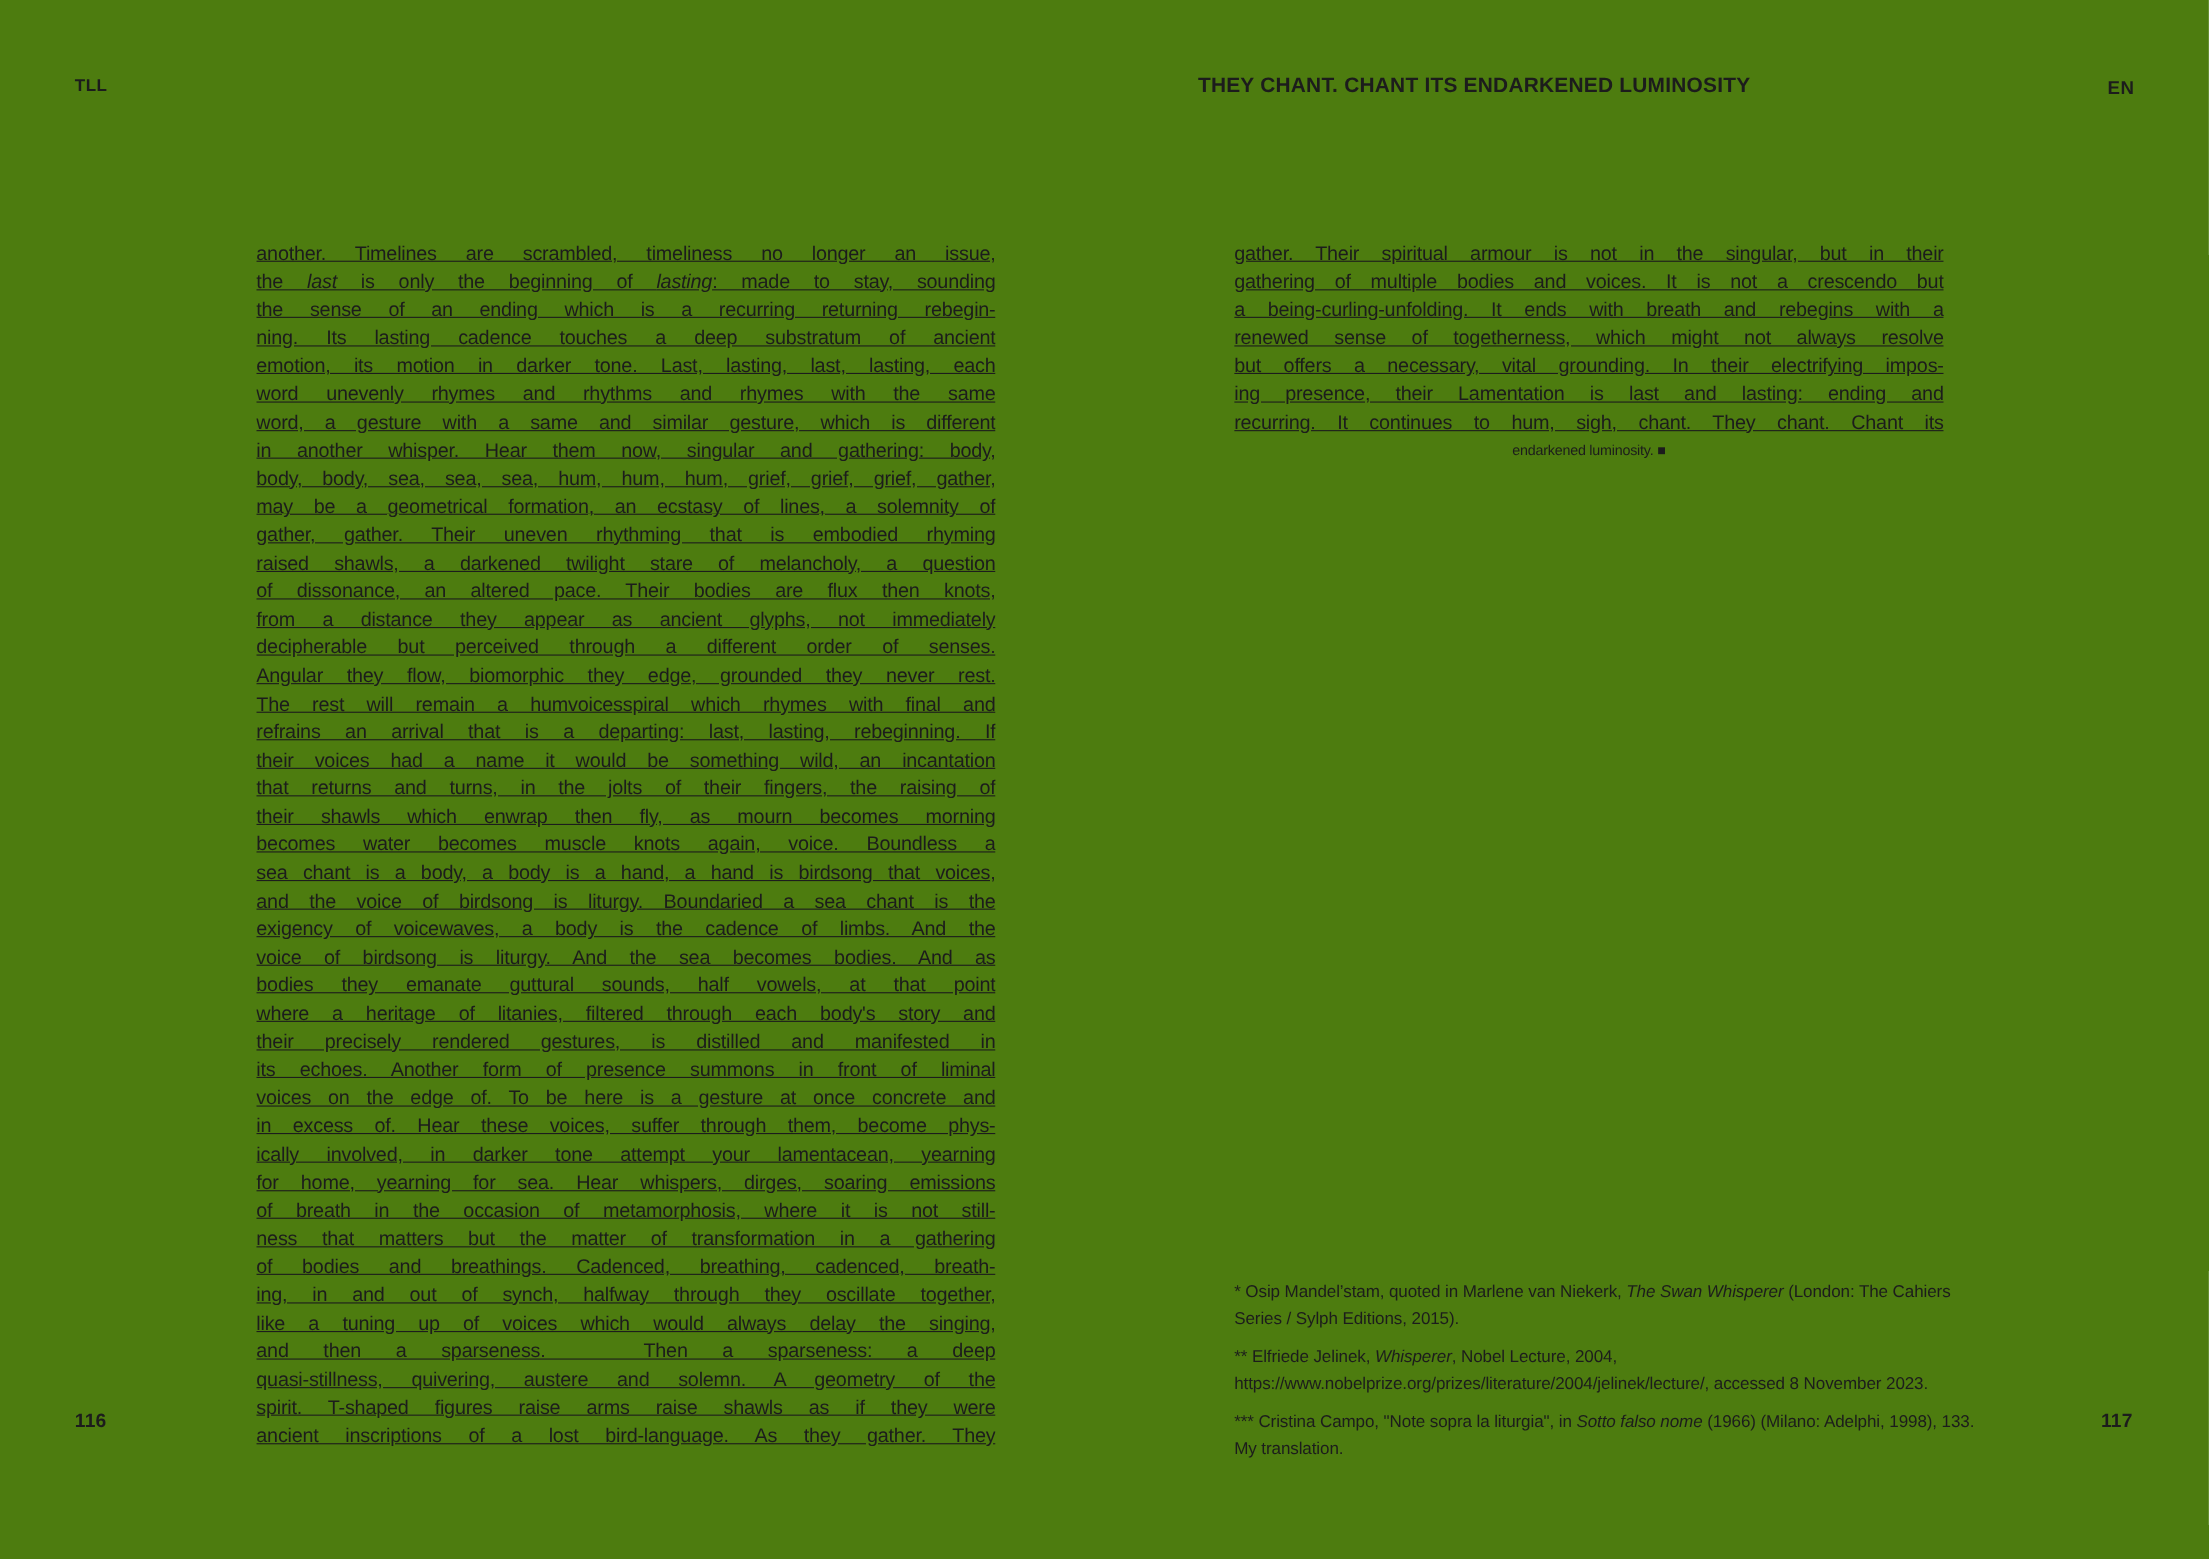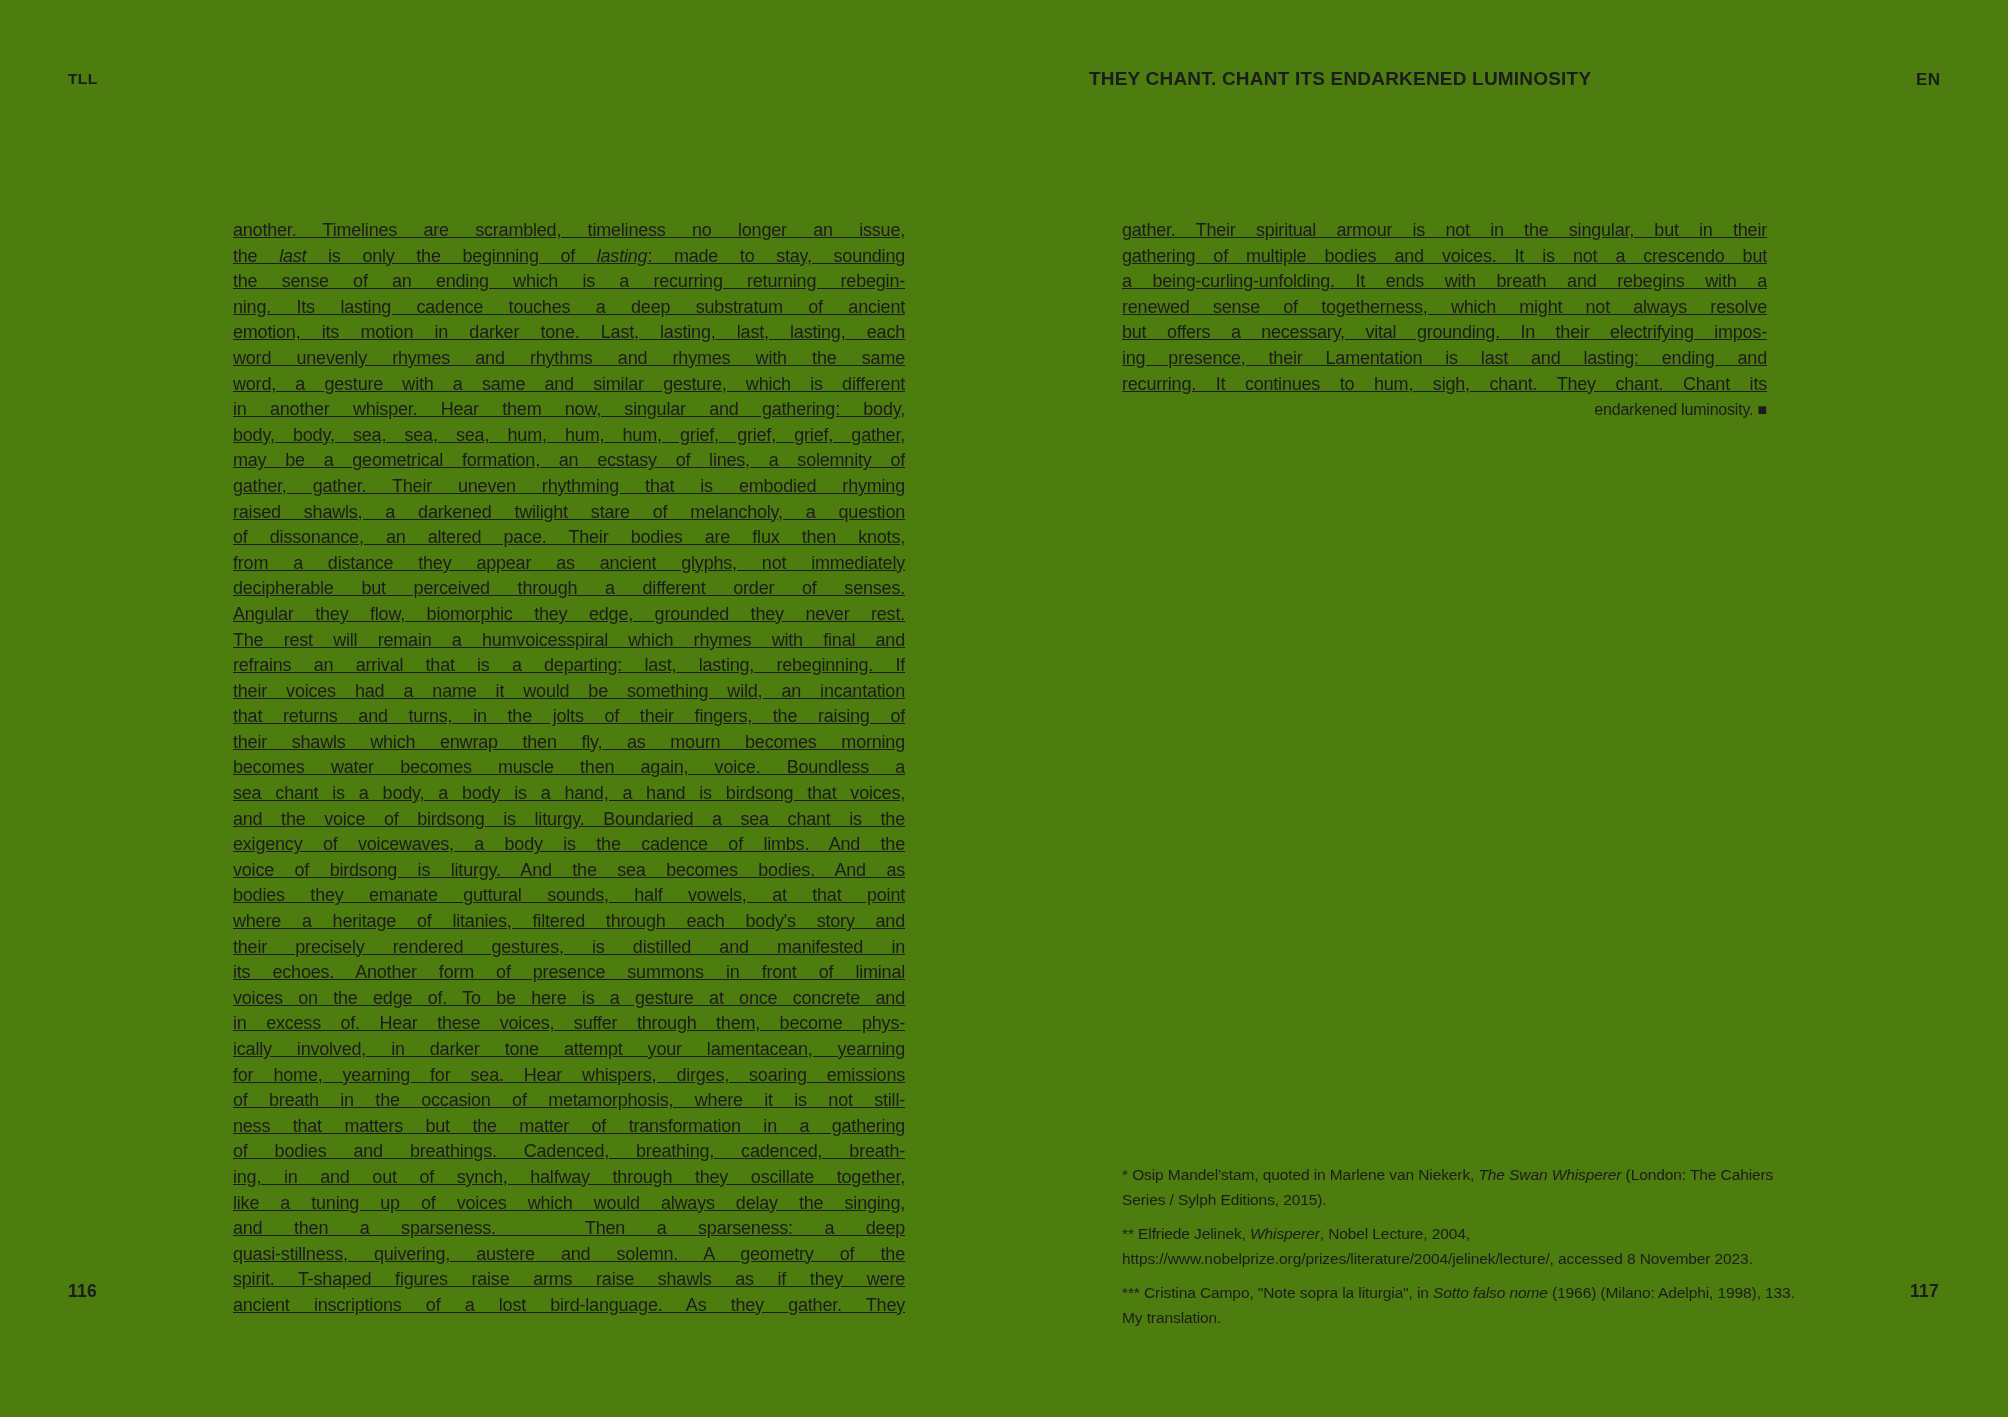--- a/index.html
+++ b/index.html
@@ -15,22 +15,22 @@
   .runhead-lang{left:1916px;top:70px;font-size:17px;letter-spacing:.4px;}
   .col{position:absolute;top:218px;}
   .col-left{left:233px;width:672px;}
   .col-right{left:1122px;width:645px;}
   .line{
     font-size:18px;line-height:25.6px;height:25.6px;letter-spacing:-0.2px;
     text-align:justify;text-align-last:justify;overflow:hidden;text-decoration:underline;
   }
   .line i{font-style:italic;}
   .line-ragged{
-    font-size:16px;line-height:25.6px;height:25.6px;letter-spacing:-0.2px;
-    text-align:right;white-space:nowrap;
+    font-size:13px;line-height:25.6px;height:25.6px;letter-spacing:-0.2px;
+    text-align:center;white-space:nowrap;
   }
   .footnotes{position:absolute;left:1122px;top:1162px;width:780px;}
   .footnote{margin-bottom:9px;}
   .fn-line{
     font-size:15.5px;line-height:25px;letter-spacing:-0.1px;
     text-align:left;white-space:nowrap;
   }
   .fn-line i{}
   .pagenum{position:absolute;font-weight:700;font-size:17.5px;letter-spacing:.2px;}
   .pagenum-left{left:68px;top:1281px;}
@@ -62,21 +62,21 @@
       <div class="line">raised shawls, a darkened twilight stare of melancholy, a question</div>
       <div class="line">of dissonance, an altered pace. Their bodies are flux then knots,</div>
       <div class="line">from a distance they appear as ancient glyphs, not immediately</div>
       <div class="line">decipherable but perceived through a different order of senses.</div>
       <div class="line">Angular they flow, biomorphic they edge, grounded they never rest.</div>
       <div class="line">The rest will remain a humvoicesspiral which rhymes with final and</div>
       <div class="line">refrains an arrival that is a departing: last, lasting, rebeginning. If</div>
       <div class="line">their voices had a name it would be something wild, an incantation</div>
       <div class="line">that returns and turns, in the jolts of their fingers, the raising of</div>
       <div class="line">their shawls which enwrap then fly, as mourn becomes morning</div>
-      <div class="line">becomes water becomes muscle then again, voice. Boundless a</div>
+      <div class="line">becomes water becomes muscle knots again, voice. Boundless a</div>
       <div class="line">sea chant is a body, a body is a hand, a hand is birdsong that voices,</div>
       <div class="line">and the voice of birdsong is liturgy. Boundaried a sea chant is the</div>
       <div class="line">exigency of voicewaves, a body is the cadence of limbs. And the</div>
       <div class="line">voice of birdsong is liturgy. And the sea becomes bodies. And as</div>
       <div class="line">bodies they emanate guttural sounds, half vowels, at that point</div>
       <div class="line">where a heritage of litanies, filtered through each body's story and</div>
       <div class="line">their precisely rendered gestures, is distilled and manifested in</div>
       <div class="line">its echoes. Another form of presence summons in front of liminal</div>
       <div class="line">voices on the edge of. To be here is a gesture at once concrete and</div>
       <div class="line">in excess of. Hear these voices, suffer through them, become phys-</div>

